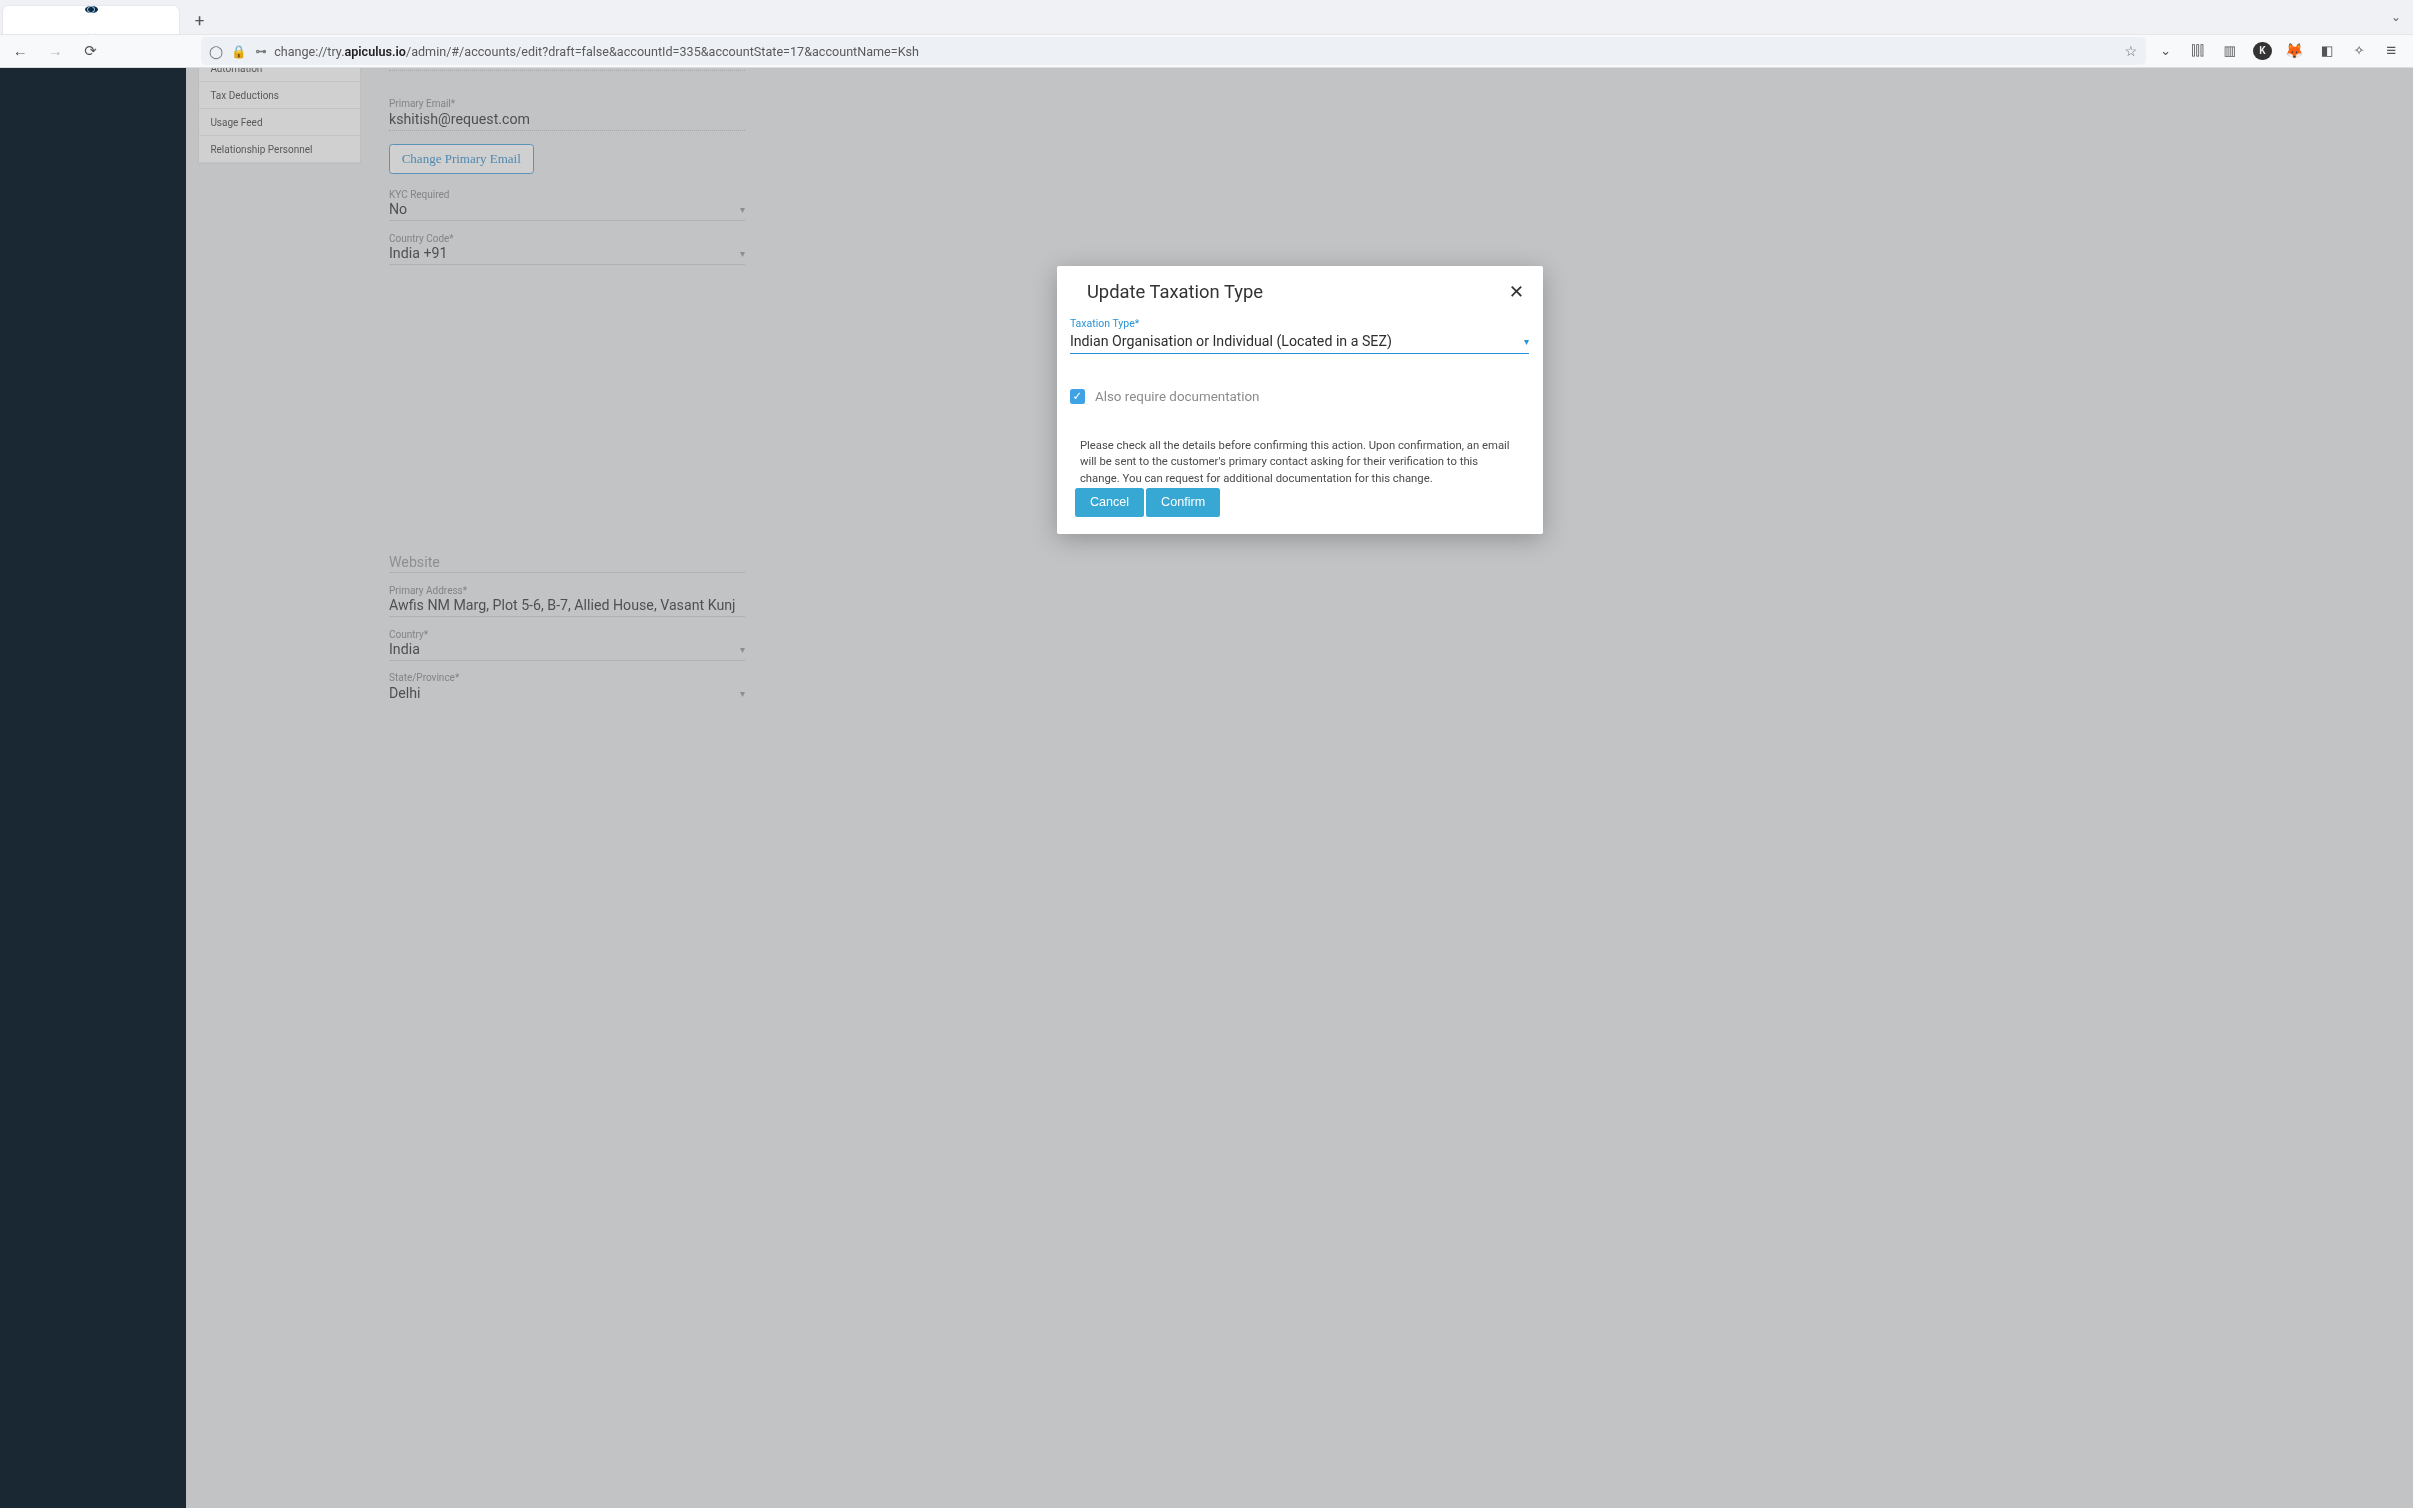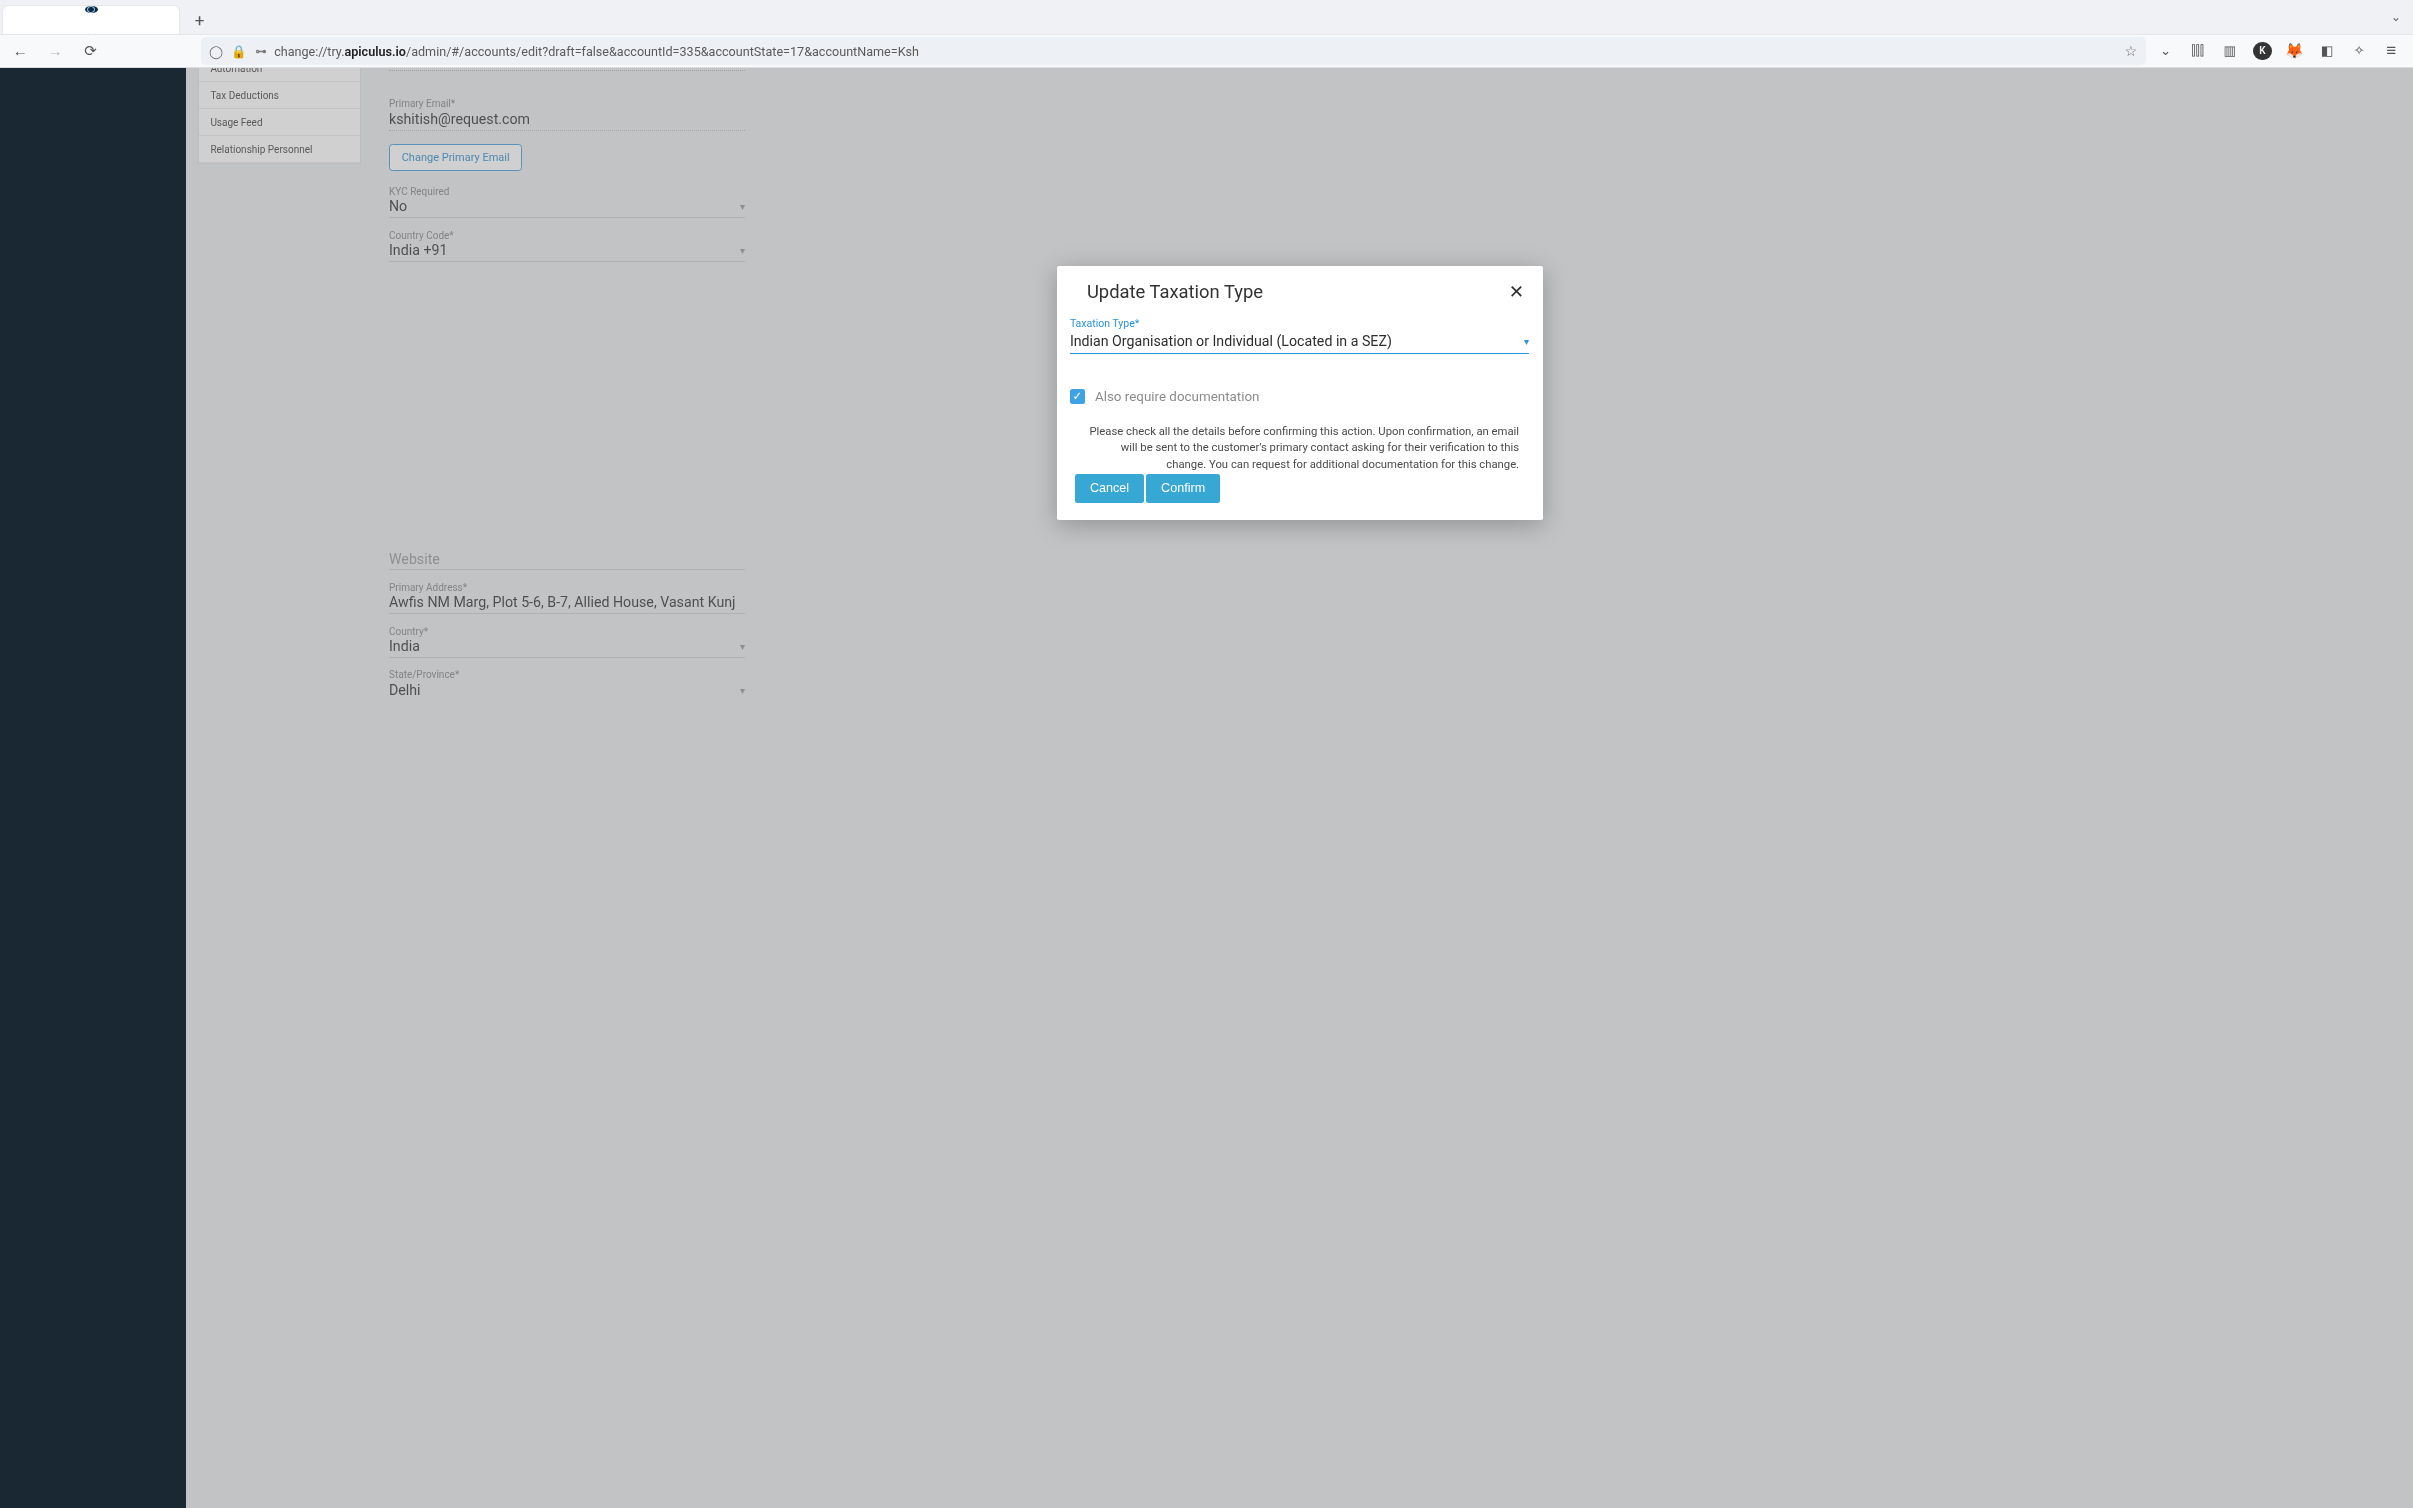--- a/index.html
+++ b/index.html
@@ -115,21 +115,21 @@
     width: 356px;
   }
   .field.dotted { border-bottom: 0.8px dotted #bdbdbd; }
   .field .flabel { font-size: 10px; color: #8a8a8a; }
   .field .fvalue { font-size: 14.2px; color: #3a3a3a; margin-top: 1.7px; display:flex; justify-content:space-between; align-items:center;}
   .field .fvalue.placeholder { color: #9c9c9c; }
   .field .fvalue .dd { color:#9a9a9a; font-size: 10px; }
   .outline-btn {
     display:inline-block; margin-top: 13.4px; padding: 5.9px 11.7px;
     border:0.8px solid #4aa2d9; border-radius:3.4px;
-    font-size: 11px; color:#3792cf; background:#fff;
+    font-size: 13px; color:#3792cf; background:#fff;font-family:Liberation Serif, serif;
   }
 
   
   .dimmer {
     position:absolute; inset:0; background: rgba(120,120,120,.35);
   }
 
   
   .modal {
     position: absolute;
@@ -150,21 +150,21 @@
     display:flex; justify-content:space-between; align-items:center;
     font-size: 14.2px; color:#2e2e2e; padding-bottom: 3.4px;
   }
   .modal .tt-select .caret { color:#2a93d5; font-size: 10px; }
   .modal .chk-row { display:flex; align-items:center; gap:10px; margin-top: 35px; }
   .modal .chk {
     width: 15px; height: 15px; border-radius:2.5px; background:#3ea2e5;
     display:flex; align-items:center; justify-content:center; color:#fff; font-size:11.7px;
   }
   .modal .chk-label { font-size: 13.4px; color:#8b8b8b; }
-  .modal .note { margin-top: 20px; padding: 0 10px; font-size: 11.3px; line-height: 1.45; color:#4a4a4a;text-align:right; }
+  .modal .note { margin-top: 34px; padding: 0 10px; font-size: 11.3px; line-height: 1.45; color:#4a4a4a; }
   .modal .actions { margin-top: 1px; display:flex; gap:2px; padding-left: 5px;}
   .modal .btn {
     background:#37a7d3; color:#fff; border:none; border-radius:2.5px;
     font-size: 12.6px; padding: 7.5px 15px; cursor:pointer;
   }
 </style>
 </head>
 <body>
 
 <div class="browser-chrome">

